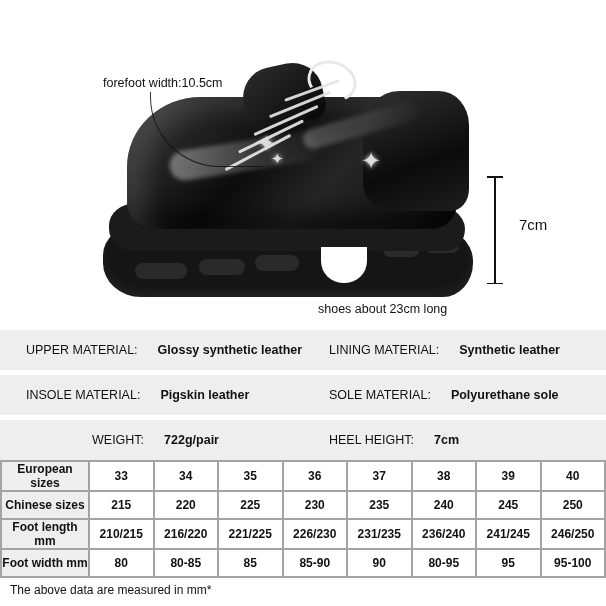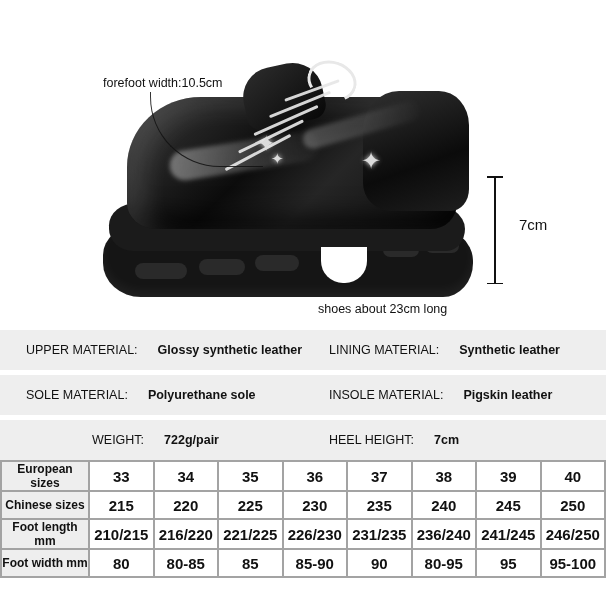--- a/index.html
+++ b/index.html
@@ -248,21 +248,21 @@
     text-align: center;
     font-weight: bold;
     color: #111;
     padding: 0;
   }
   .size-table .rowhead {
     width: 86px;
     background: #eeeeee;
     font-size: 12px;
   }
-  .size-table td.data { font-size: 15px; }
+  .size-table td.data { font-size: 12px; }
   .footnote {
     width: 606px;
     height: 24px;
     display: flex;
     align-items: center;
     padding-left: 10px;
     box-sizing: border-box;
     font-size: 12px;
     color: #111;
   }
@@ -319,26 +319,26 @@
       <div class="spec-cell">
         <span class="spec-label">LINING MATERIAL:</span>
         <span class="spec-value">Synthetic leather</span>
       </div>
     </div>
 
     <div class="spacer-5"></div>
 
     <div class="spec-row band">
       <div class="spec-cell">
+        <span class="spec-label">INSOLE MATERIAL:</span>
+        <span class="spec-value">Pigskin leather</span>
+      </div>
+      <div class="spec-cell">
         <span class="spec-label">SOLE MATERIAL:</span>
         <span class="spec-value">Polyurethane sole</span>
-      </div>
-      <div class="spec-cell">
-        <span class="spec-label">INSOLE MATERIAL:</span>
-        <span class="spec-value">Pigskin leather</span>
       </div>
     </div>
 
     <div class="spacer-5"></div>
 
     <div class="spec-row band">
       <div class="spec-cell center">
         <span class="spec-label">WEIGHT:</span>
         <span class="spec-value">722g/pair</span>
       </div>
@@ -391,14 +391,15 @@
       <td class="data">85</td>
       <td class="data">85-90</td>
       <td class="data">90</td>
       <td class="data">80-95</td>
       <td class="data">95</td>
       <td class="data">95-100</td>
     </tr>
   </tbody>
     </table>
 
+  <div class="footnote">The above data are measured in mm*</div>
 
 </div>
 
 </body></html>

